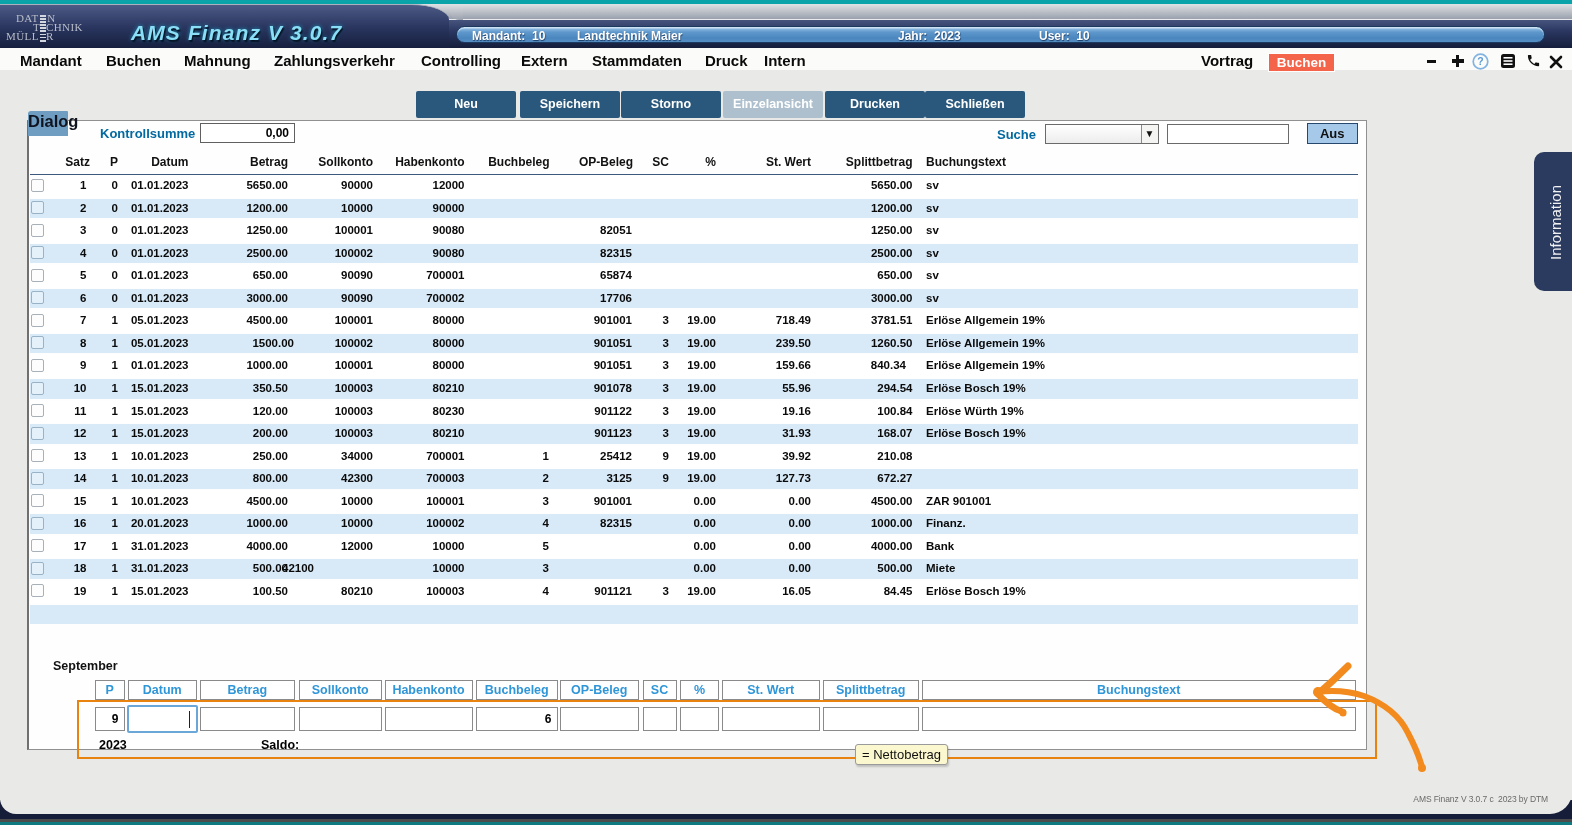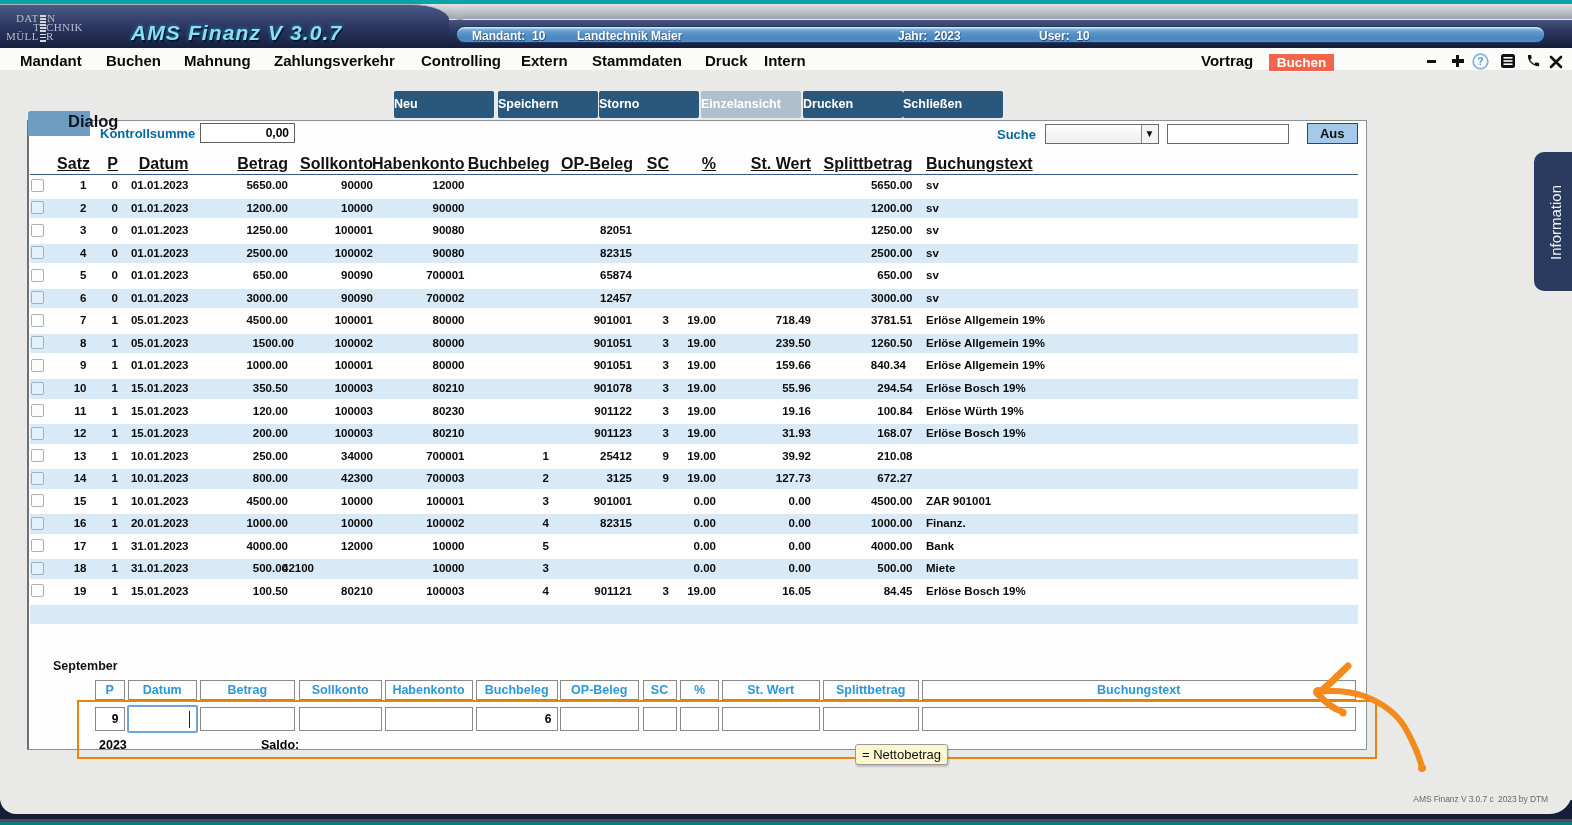--- a/index.html
+++ b/index.html
@@ -28,48 +28,48 @@
   background:linear-gradient(180deg,#9cc6e8 0%,#5e97cb 35%,#4a86bf 75%,#568fc4 100%);
   border:1px solid #1c3a60; box-shadow:inset 0 1.5px 1px rgba(255,255,255,0.55); }
 .pt { position:absolute; top:2px; color:#fff; font-size:12px; font-weight:bold; text-shadow:0.5px 1px 1px rgba(8,30,64,0.75); }
 
 
 #menuband { left:0; top:48px; width:1572px; height:22px; background:#fbfbf9; }
 .mi { position:absolute; top:52px; font-size:15px; font-weight:bold; color:#0a0a0a; }
 
 
 .tb { position:absolute; top:91px; height:27px; width:100px; background:#2a587c; color:#fff;
-  font-size:12.5px; font-weight:bold; line-height:27px; border-radius:2px; }
+  font-size:12.5px; font-weight:bold; text-align:center; line-height:27px; border-radius:2px;margin-left:22px; }
 .tb.sel { background:#aec0ce; }
 
 
 #panel { left:27px; top:120px; width:1340px; height:630px; background:#fefefe;
   border:1px solid #909090; border-left:2px solid #707070; }
 
-#dlg { left:28px; top:111px; width:62px; height:24.5px; background:#6f9dc2;
+#dlg { left:28px; top:111px; width:40px; height:24.5px; background:#6f9dc2;
   font-size:16.5px; font-weight:bold; color:#10141f; line-height:21px;
-  border-top-left-radius:3px; border-top-right-radius:1px;padding-left:40px; }
+  border-top-left-radius:3px; border-top-right-radius:1px; }
 
 .lbl { position:absolute; font-size:13px; font-weight:bold; color:#0369a1; }
 #ksbox { left:200px; top:123px; width:95px; height:19.5px; border:1px solid #606060; background:#fff;
   font-size:12px; font-weight:bold; text-align:right; padding:2px 5px 0 0; }
 #sdrop { left:1045px; top:123.5px; width:113.5px; height:20px; border:1px solid #6a6a6a; background:linear-gradient(180deg,#fff,#ececec); }
 #sdrop .ar { position:absolute; right:0; top:0; width:17px; height:18px; border-left:1px solid #8a8a8a;
   background:#f4f4f2; font-size:10px; text-align:center; line-height:17px; color:#111; }
 #sinp { left:1166.5px; top:123.5px; width:122px; height:20px; border:1px solid #6a6a6a; background:#fff; }
 #aus { left:1307px; top:122.5px; width:50.5px; height:21.5px; background:#a6c9e9; border:1.5px solid #27486e;
   font-size:13px; font-weight:bold; color:#101010; text-align:center; line-height:19px; }
 
 
 #info { left:1534px; top:152px; width:45px; height:139px; background:#2b3b5f; border-radius:10px 0 0 10px; }
 #info span { position:absolute; left:-41px; top:62px; width:124px; transform:rotate(-90deg);
   color:#f2f2f4; font-size:15px; text-align:center; }
 
 
-.th { position:absolute; top:155px; font-size:16px; font-weight:bold; color:#111;text-decoration:underline; }
+.th { position:absolute; top:155px; font-size:12px; font-weight:bold; color:#111; }
 #thline { left:30px; top:173.5px; width:1328px; height:2px; background:#3c5a7e; }
 .row { position:absolute; left:30px; width:1328px; height:22.6px; }
 .rw { background:#fff; }
 .rb { background:#d8eaf8; border-top:1px solid #fefefe; border-bottom:2.5px solid #fefefe; }
 .row .c { position:absolute; top:4px; font-size:11.5px; font-weight:bold; color:#0a0a0a; }
 .row .c.l { }
 .cb { position:absolute; left:1px; top:3.5px; width:13px; height:13px; border:1px solid #a8b0b8; border-radius:2px; background:#fdfdfd; }
 .rb .cb { background:#e4f0fa; border-color:#9ab2c6; top:2.5px; }
 .rb .c { top:3px; }
 
@@ -246,21 +246,21 @@
     <span class="c l" style="left:896px">sv</span>
   </div>
 <div class="row rb" style="top:287.8px">
     <span class="cb"></span>
     <span class="c" style="right:1271.5px">6</span>
     <span class="c" style="right:1240.0px">0</span>
     <span class="c" style="right:1169.5px">01.01.2023</span>
     <span class="c" style="right:1070.0px">3000.00</span>
     <span class="c" style="right:985.0px">90090</span>
     <span class="c" style="right:893.5px">700002</span>
-    <span class="c" style="right:726.0px">12457</span>
+    <span class="c" style="right:726.0px">17706</span>
     <span class="c" style="right:445.5px">3000.00</span>
     <span class="c l" style="left:896px">sv</span>
   </div>
 <div class="row rw" style="top:310.3px">
     <span class="cb"></span>
     <span class="c" style="right:1271.5px">7</span>
     <span class="c" style="right:1240.0px">1</span>
     <span class="c" style="right:1169.5px">05.01.2023</span>
     <span class="c" style="right:1070.0px">4500.00</span>
     <span class="c" style="right:985.0px">100001</span>

